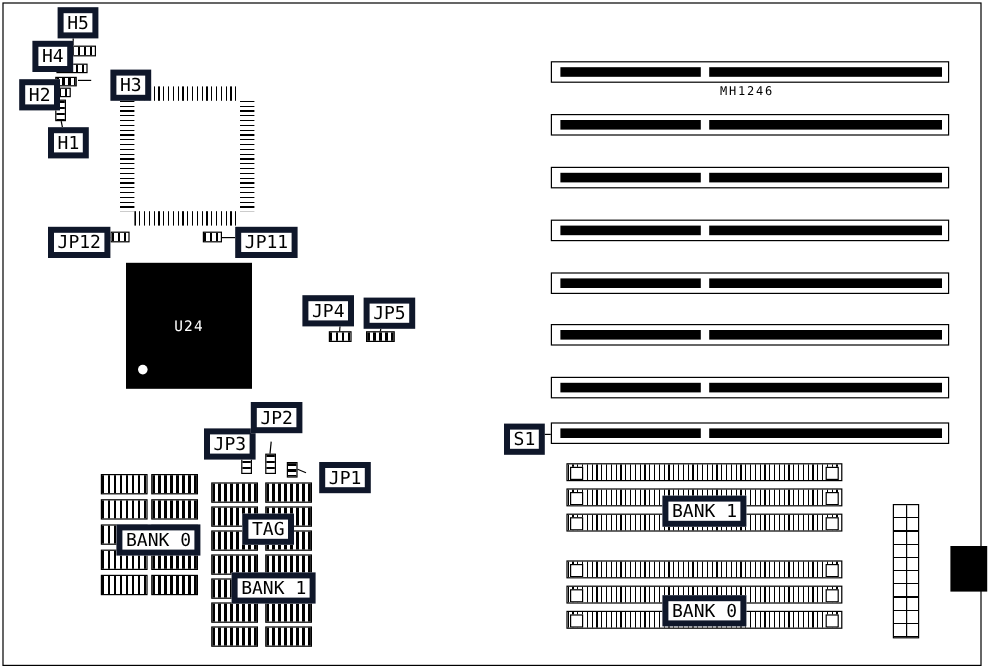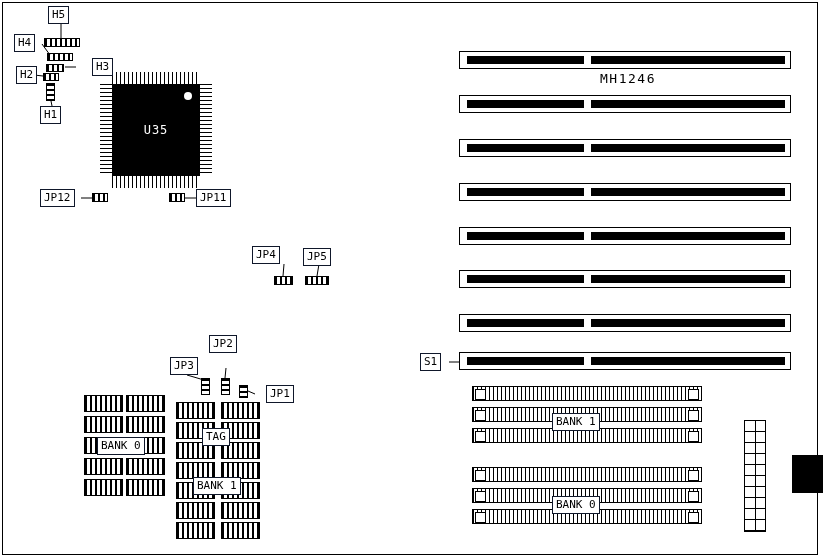--- a/index.html
+++ b/index.html
@@ -1,34 +1,34 @@
 <!DOCTYPE html>
 <html><head>
 <meta charset="utf-8">
 <style>
   *{margin:0;padding:0;box-sizing:border-box}
   html,body{background:#fff}
   #wrap{position:relative;width:823px;height:558px;background:#fff;
         font-family:"DejaVu Sans Mono","Liberation Mono",monospace;color:#000;overflow:hidden}
   .outline{position:absolute;left:2px;top:2px;width:816px;height:553px;border:1px solid #000}
-  .lbl{position:absolute;z-index:5;background:#fff;border:1px solid #0f172a;font-size:11px;
+  .lbl{position:absolute;z-index:5;background:#fff;border:5px solid #0f172a;font-size:15px;
        line-height:12px;padding:2px 3px;white-space:nowrap;text-align:right}
   .chip{position:absolute;z-index:2;background:#000;color:#fff;display:flex;
         align-items:center;justify-content:center;font-size:12px;letter-spacing:1px}
   .dot{position:absolute;width:8px;height:8px;border-radius:50%;background:#fff}
   .pins-x{position:absolute;z-index:1;background:repeating-linear-gradient(90deg,#000 0 1px,transparent 1px 4px)}
   .pins-y{position:absolute;z-index:1;background:repeating-linear-gradient(180deg,#000 0 1px,transparent 1px 4px)}
   .jmp-h{position:absolute;z-index:2;border:1px solid #000;
          background:repeating-linear-gradient(90deg,#000 0 2px,#fff 2px 5px)}
   .jmp-v{position:absolute;z-index:2;border:1px solid #000;
          background:repeating-linear-gradient(180deg,#000 0 2px,#fff 2px 5px)}
   .isa{position:absolute;left:459px;width:332px;height:18px;border:1px solid #000;background:#fff;z-index:1}
   .isa .sg1{position:absolute;left:7px;top:4px;width:117px;height:8px;background:#000}
   .isa .sg2{position:absolute;left:131px;top:4px;width:194px;height:8px;background:#000}
-  .model{position:absolute;left:600px;top:71px;font-size:13px;letter-spacing:1.5px;z-index:2}
+  .model{position:absolute;left:600px;top:71px;font-size:10px;letter-spacing:1.5px;z-index:2}
   .dip{position:absolute;width:39px;height:17px;border:1px solid #000;z-index:1;
        background:repeating-linear-gradient(90deg,#000 0 2px,#fff 2px 5px)}
   .simm{position:absolute;left:472px;width:230px;height:15px;border:1px solid #000;z-index:1;
         background:repeating-linear-gradient(90deg,#000 0 1px,#fff 1px 4px)}
   .simm::before,.simm::after{content:"";position:absolute;top:2px;width:9px;height:9px;
         border:1px solid #000;background:#fff}
   .simm::before{left:2px}
   .simm::after{right:2px}
   .kbhdr{position:absolute;left:744px;top:420px;width:22px;height:112px;border:1px solid #000;z-index:1;
          background:repeating-linear-gradient(180deg,#fff 0 10px,#000 10px 11px)}
@@ -75,25 +75,25 @@
       <div class="sg1"></div>
       <div class="sg2"></div>
     </div>
 
   <div class="model">MH1246</div>
 
   <div class="pins-x" style="left:112px;top:72px;width:88px;height:12px"></div>
   <div class="pins-x" style="left:112px;top:176px;width:88px;height:12px"></div>
   <div class="pins-y" style="left:100px;top:84px;width:12px;height:92px"></div>
   <div class="pins-y" style="left:200px;top:84px;width:12px;height:92px"></div>
-  <div class="chip" style="left:112px;top:84px;width:88px;height:92px">
-    <span class="dot" style="right:8px;top:8px"></span>
-    <span>U35</span>
+
+  <div class="chip" style="left:105px;top:219px;width:105px;height:105px">
+    <span class="dot" style="left:10px;bottom:12px"></span>
+    <span>U24</span>
   </div>
-
 
   <div class="jmp-h" style="left:44px;top:38px;width:36px;height:9px"></div>
   <div class="jmp-h" style="left:47px;top:53px;width:26px;height:8px"></div>
   <div class="jmp-h" style="left:46px;top:64px;width:18px;height:8px"></div>
   <div class="jmp-h" style="left:43px;top:73px;width:16px;height:8px"></div>
   <div class="jmp-v" style="left:46px;top:83px;width:9px;height:18px"></div>
 
   <div class="jmp-h" style="left:92px;top:193px;width:16px;height:9px"></div>
   <div class="jmp-h" style="left:169px;top:193px;width:16px;height:9px"></div>
   <div class="jmp-h" style="left:274px;top:276px;width:19px;height:9px"></div>
@@ -148,21 +148,21 @@
     <line x1="196" y1="198" x2="185" y2="198" stroke="#000" stroke-width="1"></line>
     <line x1="284" y1="264" x2="283" y2="276" stroke="#000" stroke-width="1"></line>
     <line x1="319" y1="264" x2="317" y2="276" stroke="#000" stroke-width="1"></line>
     <line x1="187" y1="375" x2="204" y2="380" stroke="#000" stroke-width="1"></line>
     <line x1="226" y1="368" x2="225" y2="378" stroke="#000" stroke-width="1"></line>
     <line x1="255" y1="394" x2="248" y2="391" stroke="#000" stroke-width="1"></line>
     <line x1="449" y1="362" x2="459" y2="362" stroke="#000" stroke-width="1"></line>
   </svg>
 
   <div class="lbl" style="left:48px;top:6px">H5</div>
-  <div class="lbl" style="left:14px;top:34px">H4</div>
+  <div class="lbl" style="left:27px;top:34px">H4</div>
   <div class="lbl" style="left:92px;top:58px">H3</div>
   <div class="lbl" style="left:16px;top:66px">H2</div>
   <div class="lbl" style="left:40px;top:106px">H1</div>
   <div class="lbl" style="left:40px;top:189px">JP12</div>
   <div class="lbl" style="left:196px;top:189px">JP11</div>
   <div class="lbl" style="left:252px;top:246px">JP4</div>
   <div class="lbl" style="left:303px;top:248px">JP5</div>
   <div class="lbl" style="left:170px;top:357px">JP3</div>
   <div class="lbl" style="left:209px;top:335px">JP2</div>
   <div class="lbl" style="left:266px;top:385px">JP1</div>

